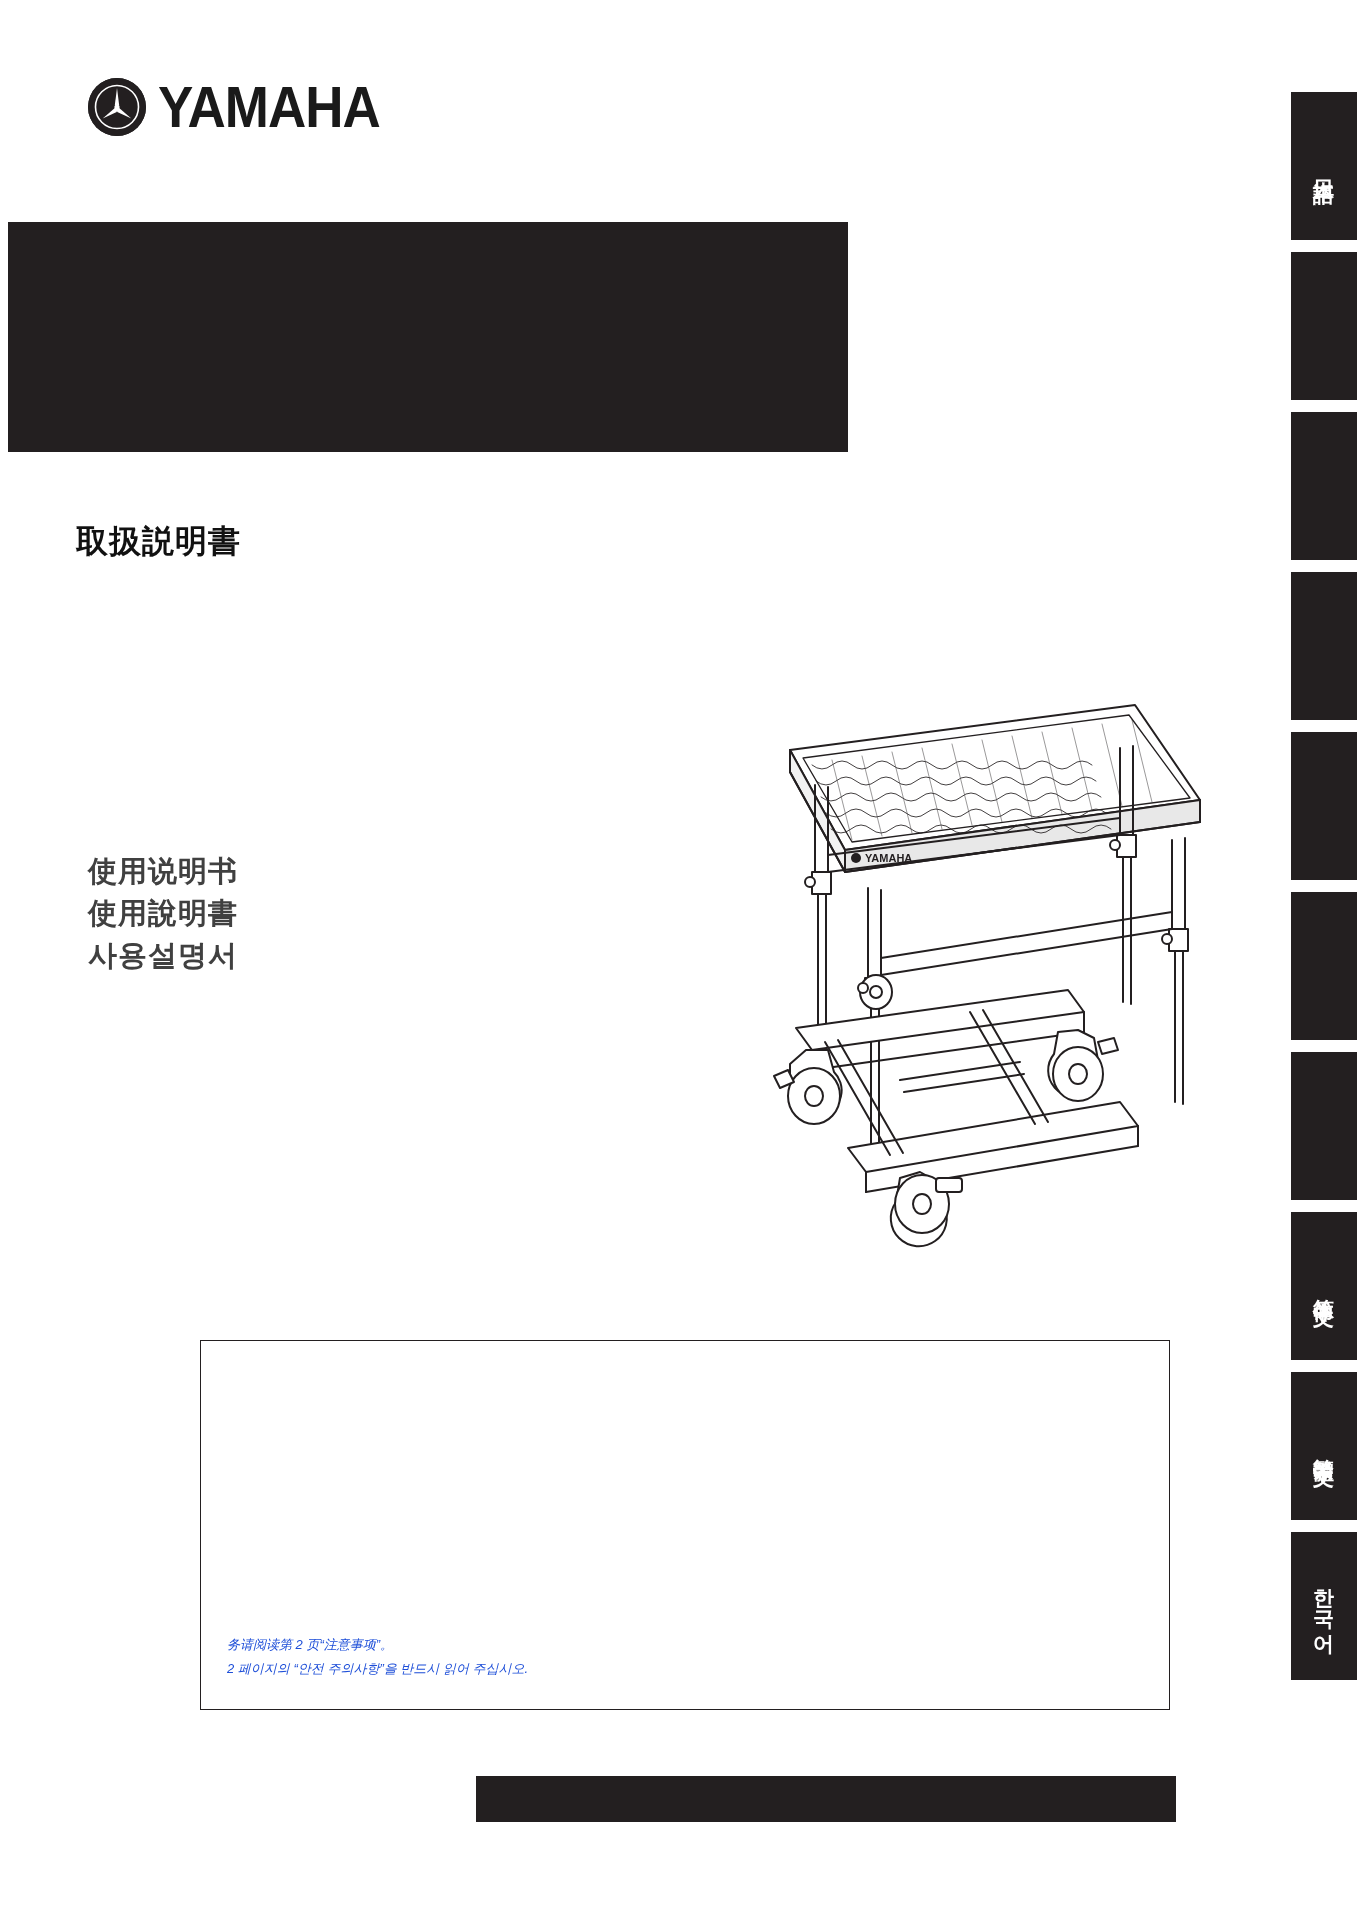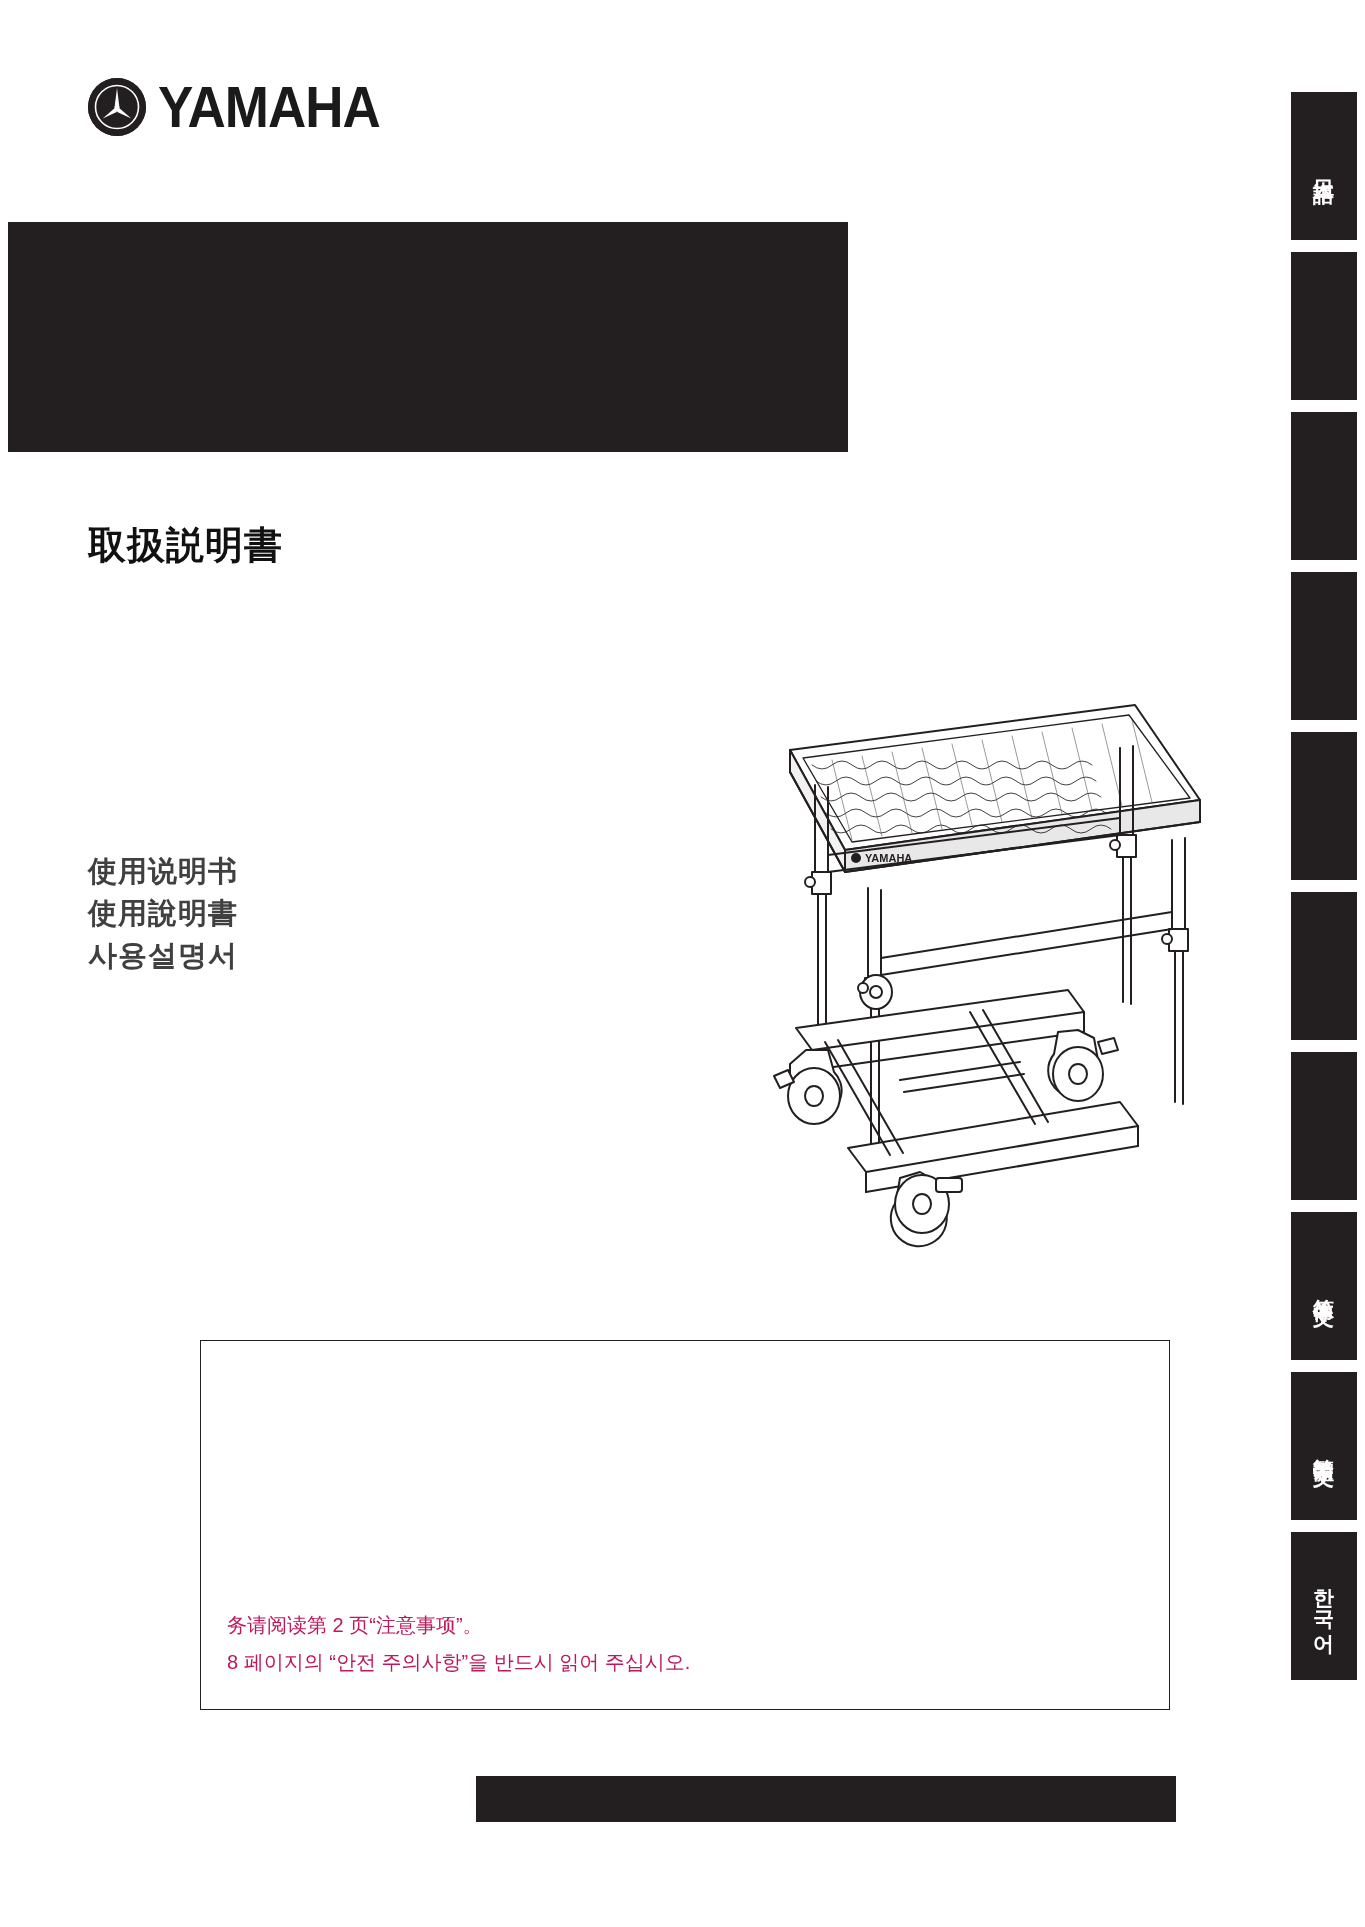--- a/index.html
+++ b/index.html
@@ -57,23 +57,23 @@
     background: #231f20;
   }
   .title-band-text {
     color: #231f20;
     font-size: 1px;
   }
 
   
   .jp-title {
     position: absolute;
-    left: 88px;
+    left: 76px;
     top: 520px;
-    font-size: 38px;
+    font-size: 32px;
     font-weight: bold;
     letter-spacing: 1px;
     color: #111;
   }
   .other-titles {
     position: absolute;
     left: 88px;
     top: 850px;
     font-size: 29px;
     font-weight: bold;
@@ -107,23 +107,24 @@
     left: 26px;
     top: 26px;
     font-size: 19px;
     line-height: 1.6;
     color: #111;
   }
   .notice-rest {
     position: absolute;
     left: 26px;
     bottom: 28px;
-    font-size: 20px;
+    font-size: 13px;
     line-height: 1.85;
-    color: #be185d;
+    color: #1d4ed8;
+    font-style: italic;
   }
 
   
   .bottom-band {
     position: absolute;
     left: 476px;
     top: 1776px;
     width: 700px;
     height: 46px;
     background: #231f20;
@@ -318,21 +319,21 @@
         <circle cx="515" cy="195" r="5" fill="#ffffff"></circle>
         <circle cx="263" cy="338" r="5" fill="#ffffff"></circle>
         <circle cx="567" cy="289" r="5" fill="#ffffff"></circle>
       </g>
     </svg>
   </div>
 
   <div class="notice-box">
     <div class="notice-rest">
       <div>务请阅读第 2 页“注意事项”。</div>
-      <div>8 페이지의 “안전 주의사항”을 반드시 읽어 주십시오.</div>
+      <div>2 페이지의 “안전 주의사항”을 반드시 읽어 주십시오.</div>
     </div>
   </div>
 
   <div class="bottom-band">
     <span class="title-band-text"></span>
   </div>
 
   <div class="tabs">
     <div class="tab">
         <span>日本語</span>

